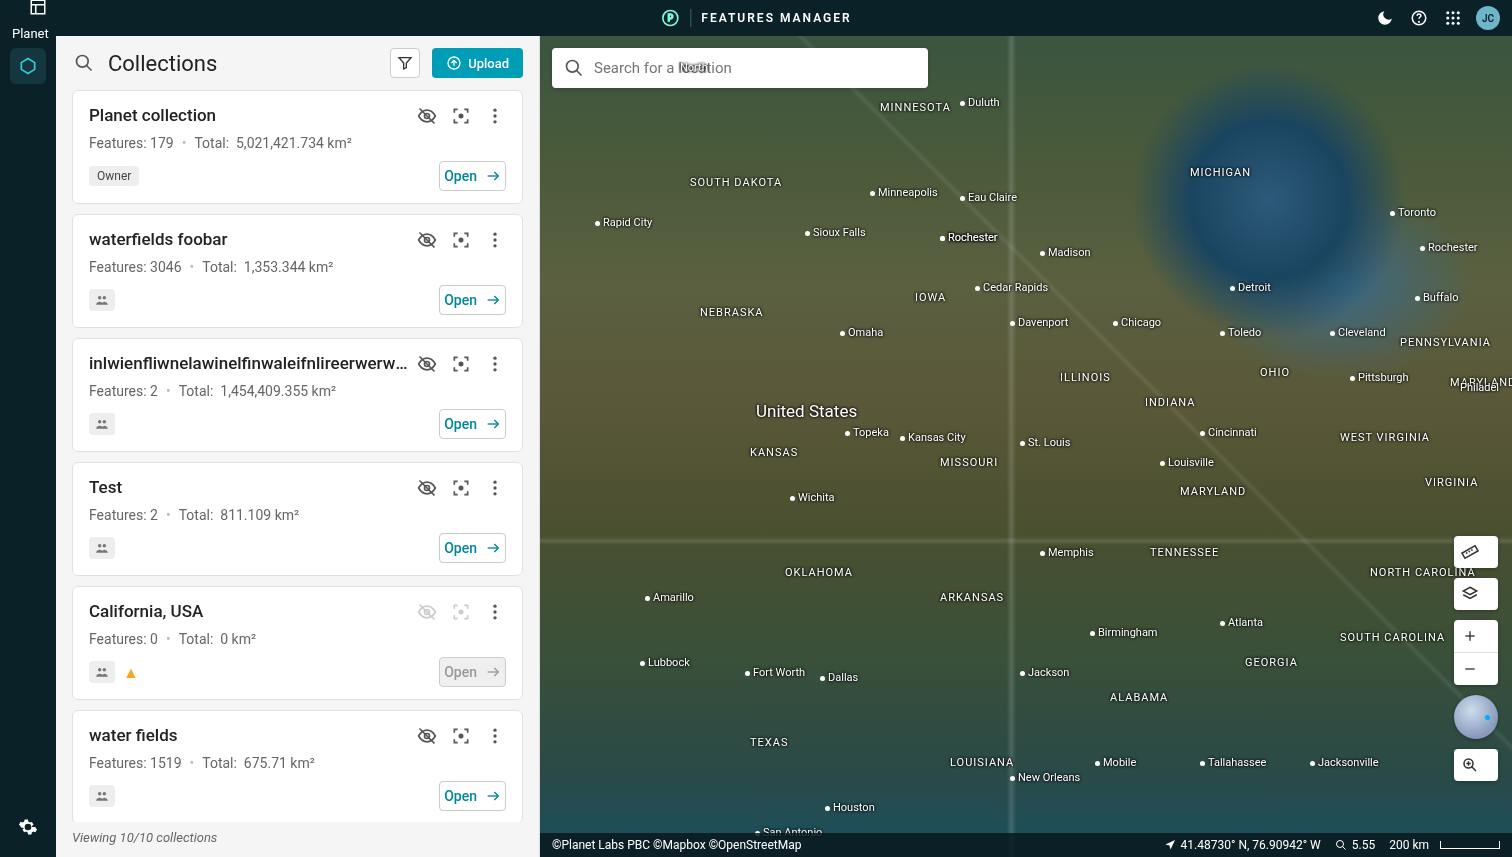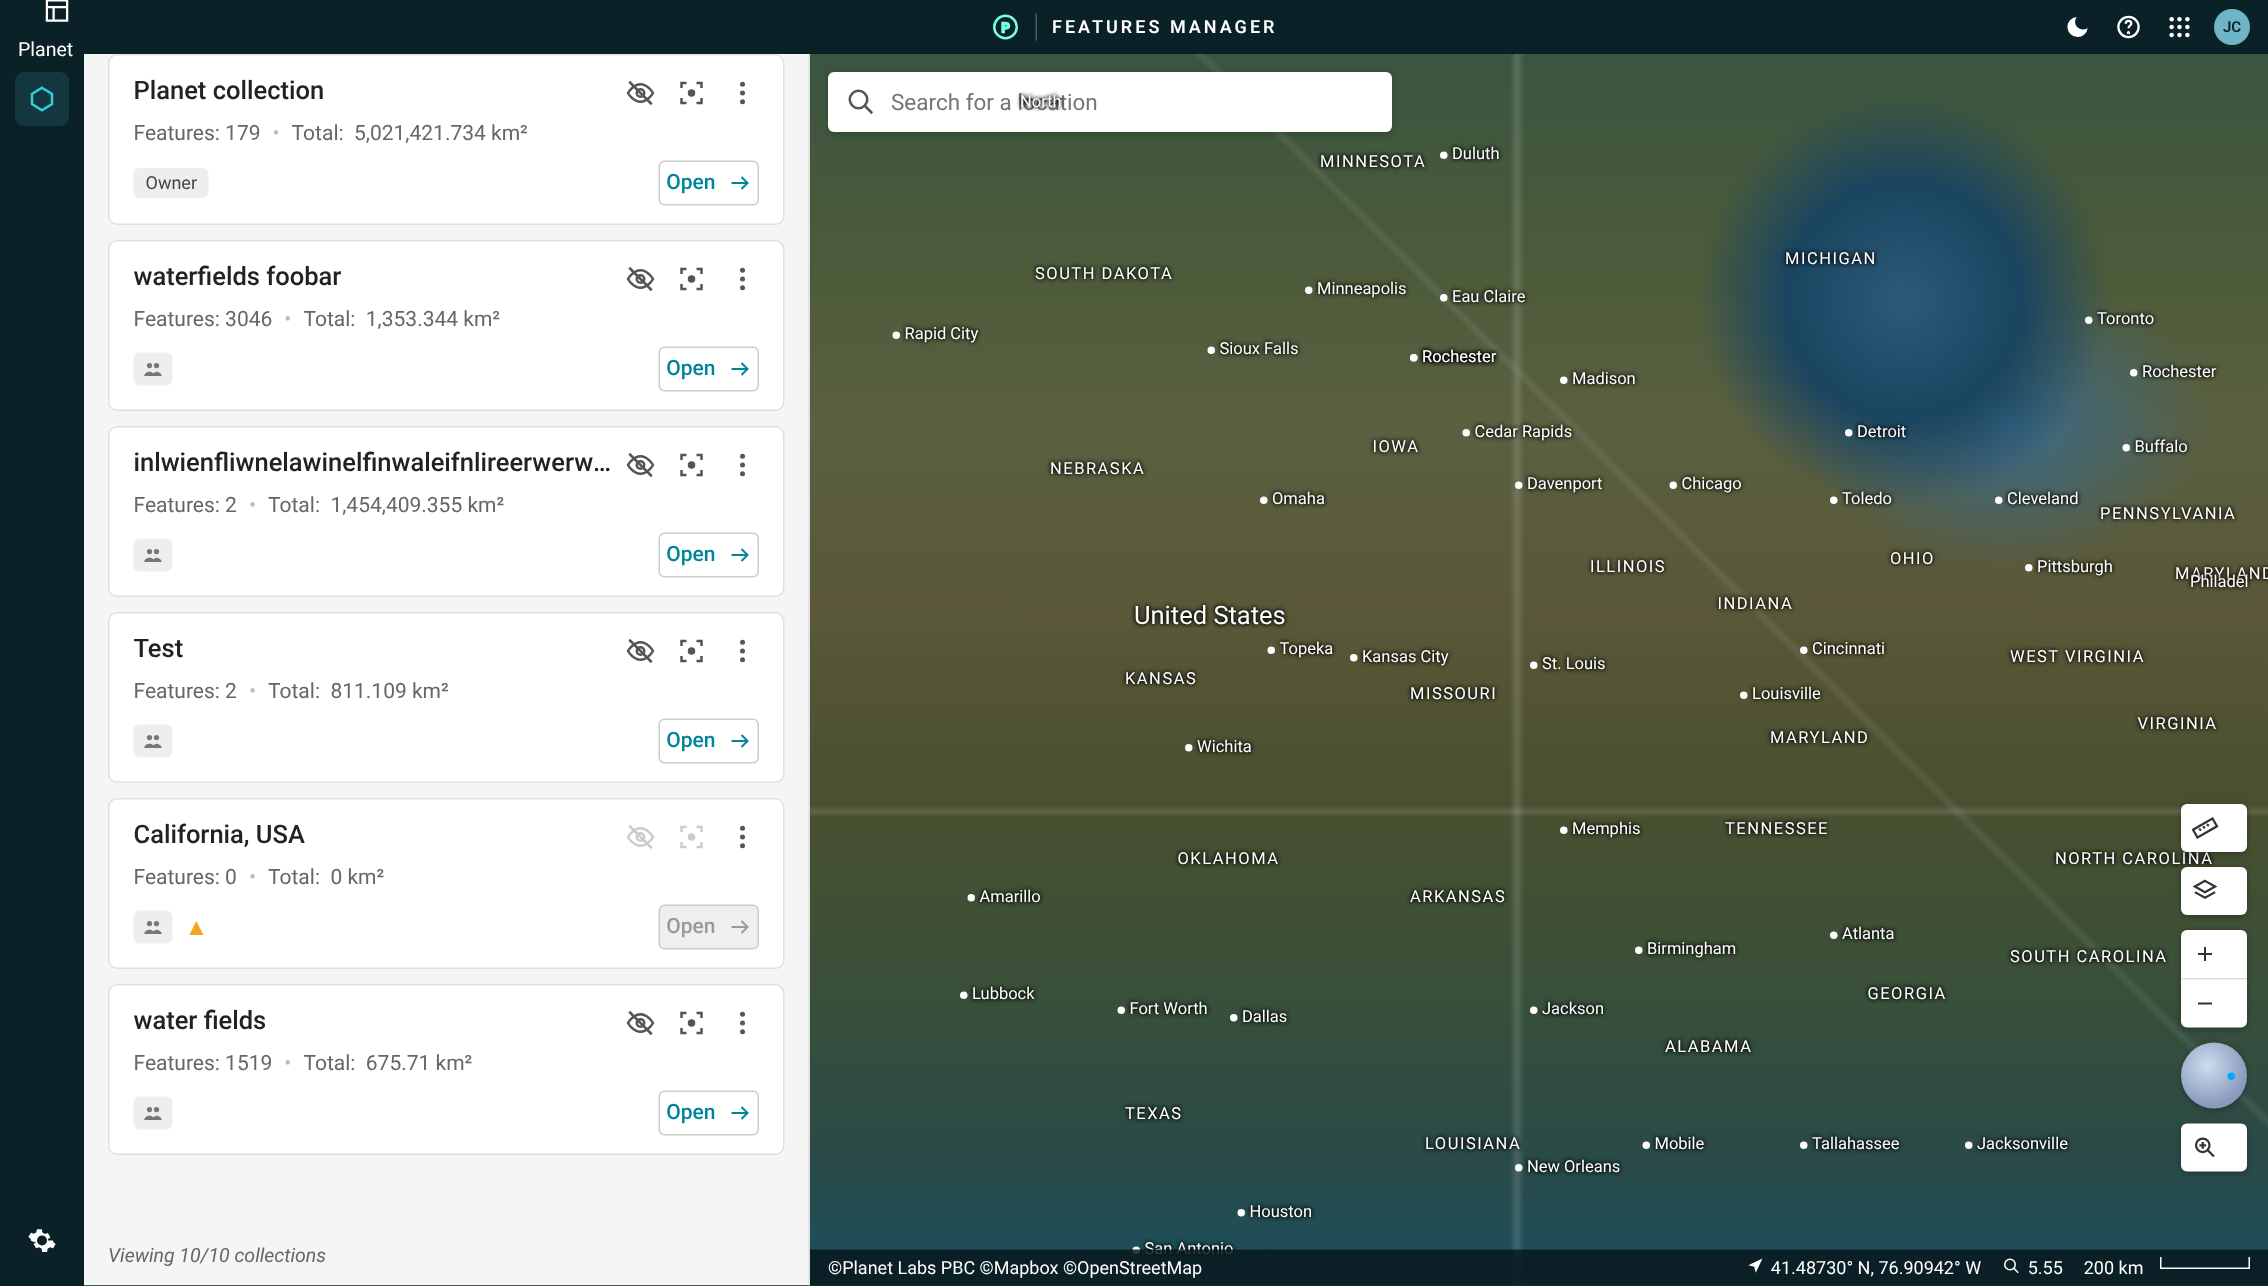--- a/index.html
+++ b/index.html
@@ -71,21 +71,21 @@
 .map-ctrls { position:absolute; right:14px; top:500px; display:flex; flex-direction:column; gap:10px; }
 .ctrl-box { background:#fff; border-radius:4px; box-shadow:0 1px 4px rgba(0,0,0,0.3); }
 .ctrl-btn { width:32px; height:32px; display:flex;align-items:center;justify-content:center; cursor:pointer; color:#333; }
 .ctrl-sep { height:1px; background:#ddd; }
 .globe { width:44px;height:44px; border-radius:50%; background: radial-gradient(circle at 40% 35%, #cde 0%, #89b 70%); box-shadow:0 1px 4px rgba(0,0,0,0.3); position:relative; }
 .globe::after{content:'';position:absolute;width:5px;height:5px;background:#0af;border-radius:50%;right:8px;top:20px;}
 
 .map-footer { position:absolute; bottom:0; left:0; right:0; height:24px; background:rgba(8,24,28,0.85); color:#fff; font-size:12px; display:flex;align-items:center; padding:0 12px; gap:14px; }
 .map-footer .attrib { }
 .map-footer .spacer { flex:1; }
-.map-footer .seg { display:flex;gap:5px; }
+.map-footer .seg { display:flex;align-items:center;gap:5px; }
 .scale-bar { width:60px; height:8px; border:1px solid #fff; border-top:none; margin-left:6px; }
 
 svg { display:block; }
 </style>
 </head>
 <body>
 
 <div class="app">
 
   <div class="topbar">
@@ -149,20 +149,42 @@
       </div>
       <div class="rail-spacer"></div>
       <div class="rail-bottom">
         <svg width="20" height="20" viewBox="0 0 24 24" fill="currentColor">
             <path d="M12 8a4 4 0 100 8 4 4 0 000-8zm9 4a7 7 0 01-.1 1.2l2 1.6-2 3.4-2.4-.8a7 7 0 01-2 1.2l-.4 2.5h-4l-.4-2.5a7 7 0 01-2-1.2l-2.4.8-2-3.4 2-1.6A7 7 0 013 12a7 7 0 01.1-1.2l-2-1.6 2-3.4 2.4.8a7 7 0 012-1.2L7.9 3h4l.4 2.5a7 7 0 012 1.2l2.4-.8 2 3.4-2 1.6c.1.4.1.8.1 1.1z"></path>
           </svg>
       </div>
     </div>
 
     <div class="panel">
+      <div class="panel-head">
+        <span class="search-ic">
+          <svg width="20" height="20" viewBox="0 0 24 24" fill="none" stroke="currentColor" stroke-width="2">
+              <circle cx="10" cy="10" r="7"></circle>
+              <line x1="21" y1="21" x2="15" y2="15"></line>
+            </svg>
+        </span>
+        <div class="panel-title">Collections</div>
+        <button class="filter-btn">
+          <svg width="16" height="16" viewBox="0 0 24 24" fill="none" stroke="currentColor" stroke-width="2">
+              <polygon points="3,4 21,4 14,12 14,19 10,21 10,12"></polygon>
+            </svg>
+        </button>
+        <button class="upload-btn">
+          <svg width="16" height="16" viewBox="0 0 24 24" fill="none" stroke="currentColor" stroke-width="2">
+              <circle cx="12" cy="12" r="9"></circle>
+              <line x1="12" y1="16" x2="12" y2="8"></line>
+              <polyline points="8,12 12,8 16,12"></polyline>
+            </svg>
+          <span>Upload</span>
+        </button>
+      </div>
       <div class="panel-list" id="collections-list">
           <div class="card">
     <div class="card-titlebar">
       <div class="card-name">Planet collection</div>
       <div class="card-actions ">
         <span class="ic">
                   <svg width="20" height="20" viewBox="0 0 24 24" fill="none" stroke="currentColor" stroke-width="2">
                     <path d="M2 12s4-7 10-7 10 7 10 7-4 7-10 7-10-7-10-7z"></path>
                     <circle cx="12" cy="12" r="3"></circle>
                     <line x1="3" y1="3" x2="21" y2="21"></line>

